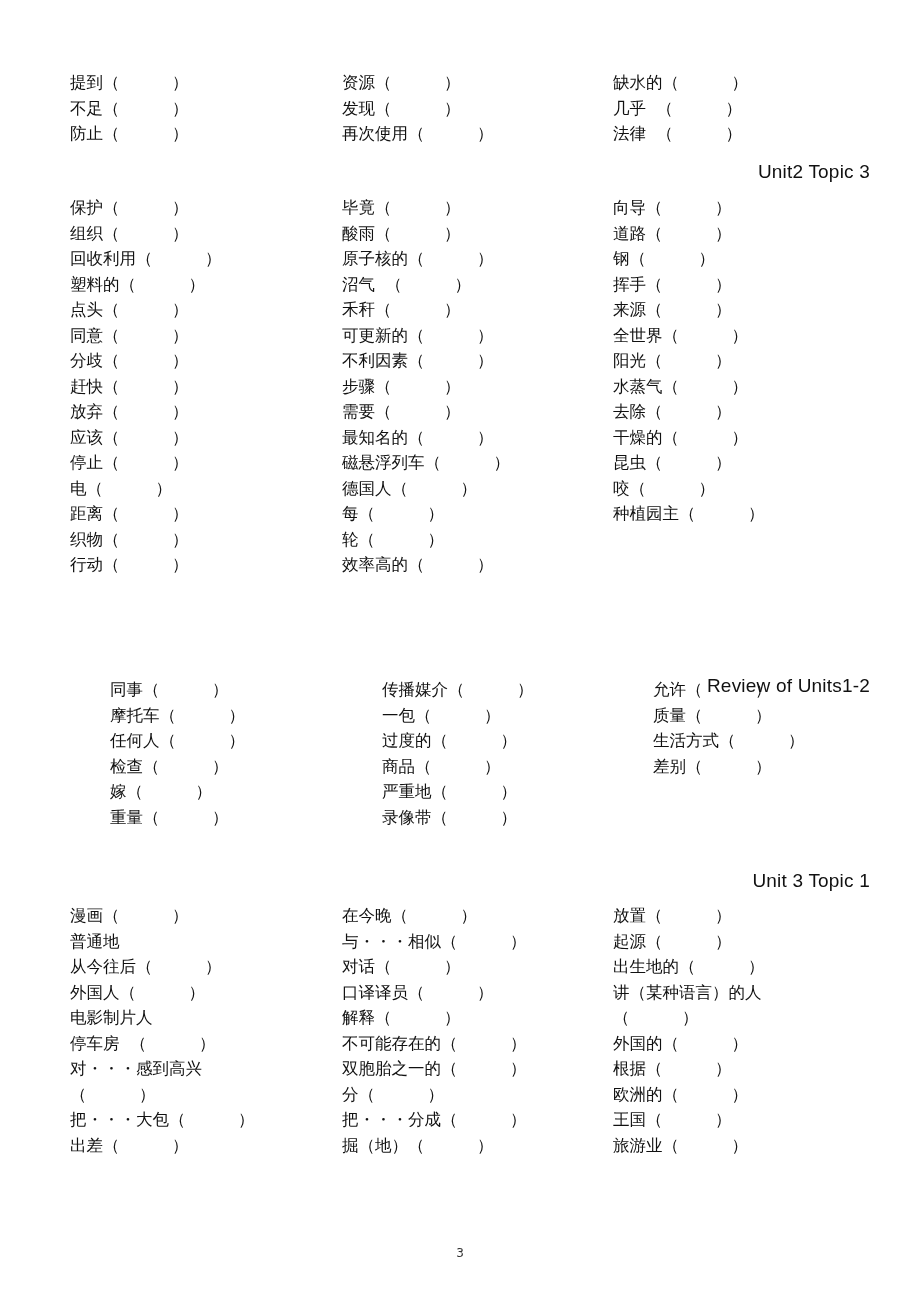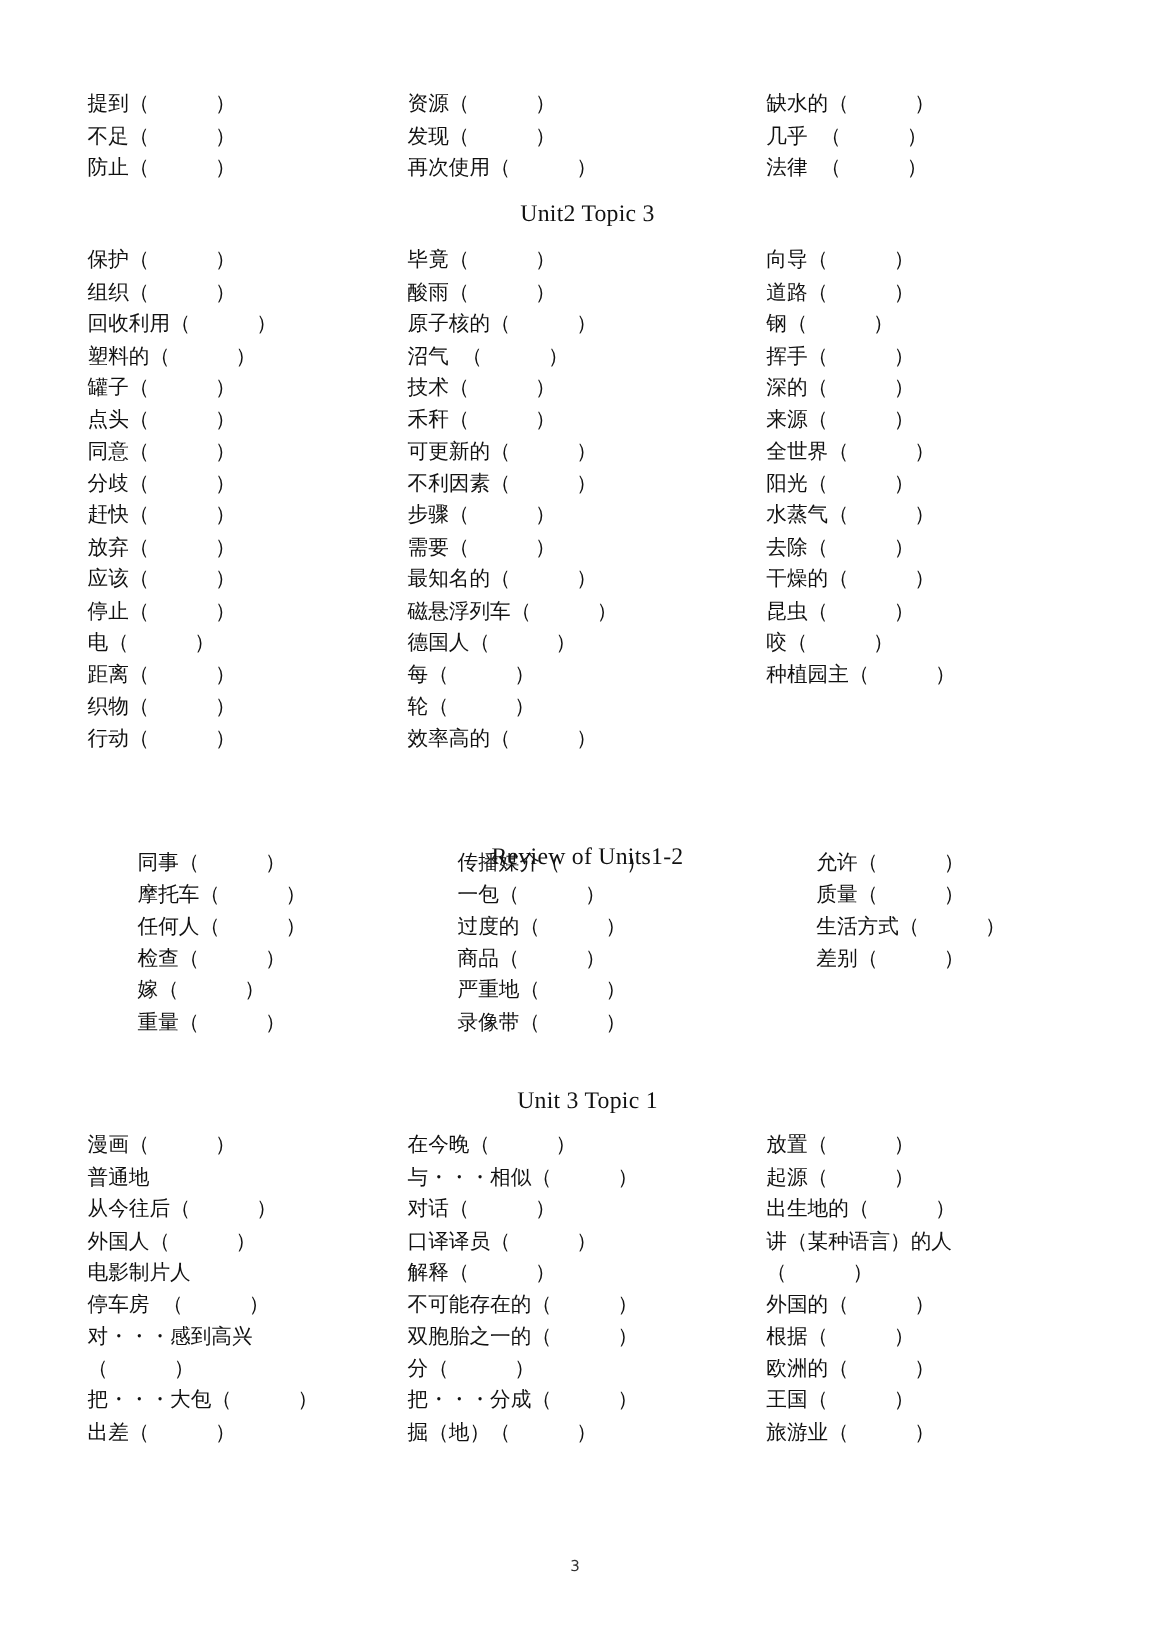--- a/index.html
+++ b/index.html
@@ -4,32 +4,32 @@
 <style>
   html, body { margin: 0; padding: 0; background: #ffffff; }
   body {
     width: 920px; height: 1302px; position: relative; overflow: hidden;
     font-family: "DejaVu Serif", "Liberation Serif", serif;
     color: #111;
   }
   .page { position: absolute; left: 0; top: 0; width: 920px; height: 1302px; border-radius: 10px; }
   .section { position: absolute; left: 70px; width: 800px; }
   .heading {
-    position: absolute; left: 0; width: 800px; text-align: center;
-    font-family: Liberation Serif, serif;
+    position: absolute; left: 0; width: 800px; text-align: right;
+    font-family: Liberation Sans, sans-serif;
     font-size: 19px; line-height: 24px; height: 24px; letter-spacing: 0.2px;
   }
   .grid { position: absolute; left: 0; width: 820px; }
   .row { position: relative; height: 25.5px; }
   .cell {
     position: absolute; top: 0; white-space: pre;
     font-size: 16.5px; line-height: 25.5px; height: 25.5px;
   }
   .c0 { left: 0px; }
-  .c1 { left: 256px; }
+  .c1 { left: 272px; }
   .c2 { left: 543px; }
   .page-num {
     position: absolute; left: 0; width: 920px; top: 1246px; text-align: center;
     font-family: "DejaVu Sans", sans-serif; font-size: 12px; color: #333;
   }
 </style>
 </head>
 <body>
 
 <div class="page">
@@ -71,25 +71,20 @@
         <span class="cell c0">回收利用（          ）</span>
         <span class="cell c1">原子核的（          ）</span>
         <span class="cell c2">钢（          ）</span>
       </div>
       <div class="row">
         <span class="cell c0">塑料的（          ）</span>
         <span class="cell c1">沼气  （          ）</span>
         <span class="cell c2">挥手（          ）</span>
       </div>
       <div class="row">
-        <span class="cell c0">罐子（          ）</span>
-        <span class="cell c1">技术（          ）</span>
-        <span class="cell c2">深的（          ）</span>
-      </div>
-      <div class="row">
         <span class="cell c0">点头（          ）</span>
         <span class="cell c1">禾秆（          ）</span>
         <span class="cell c2">来源（          ）</span>
       </div>
       <div class="row">
         <span class="cell c0">同意（          ）</span>
         <span class="cell c1">可更新的（          ）</span>
         <span class="cell c2">全世界（          ）</span>
       </div>
       <div class="row">

